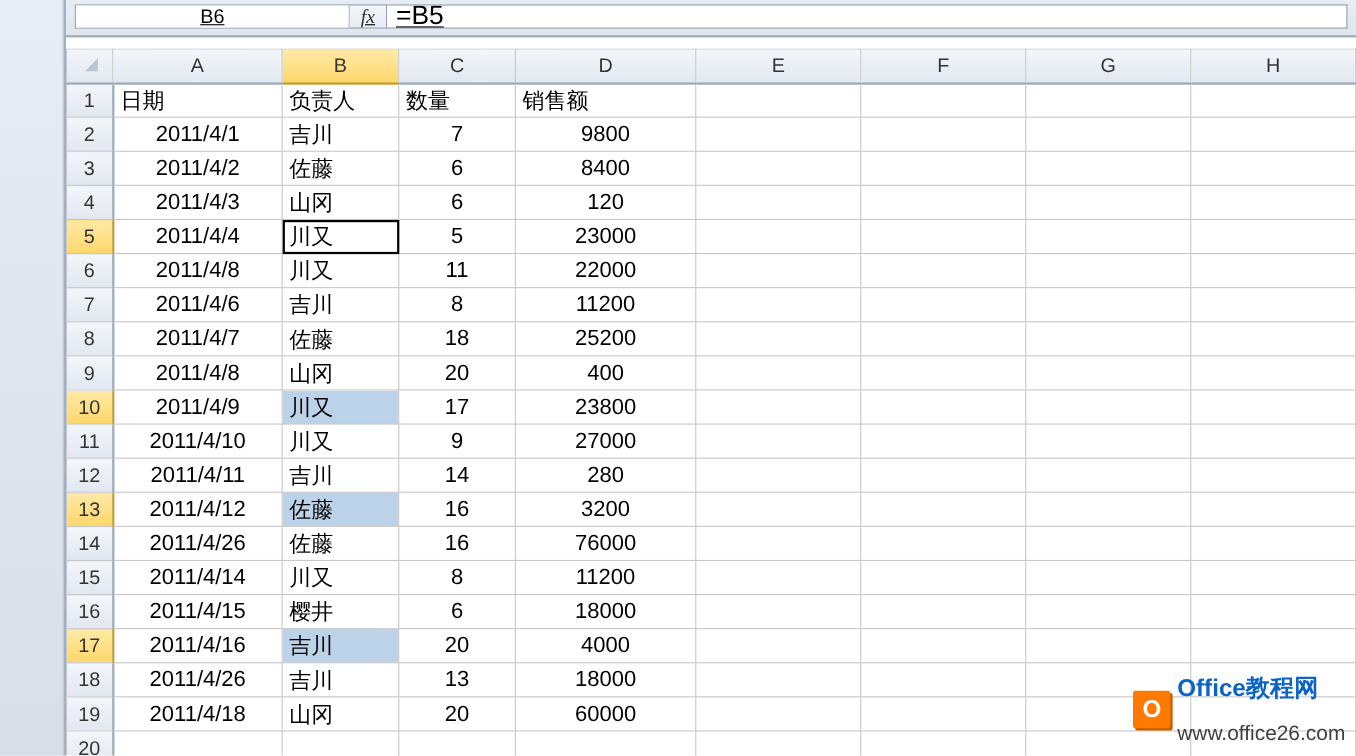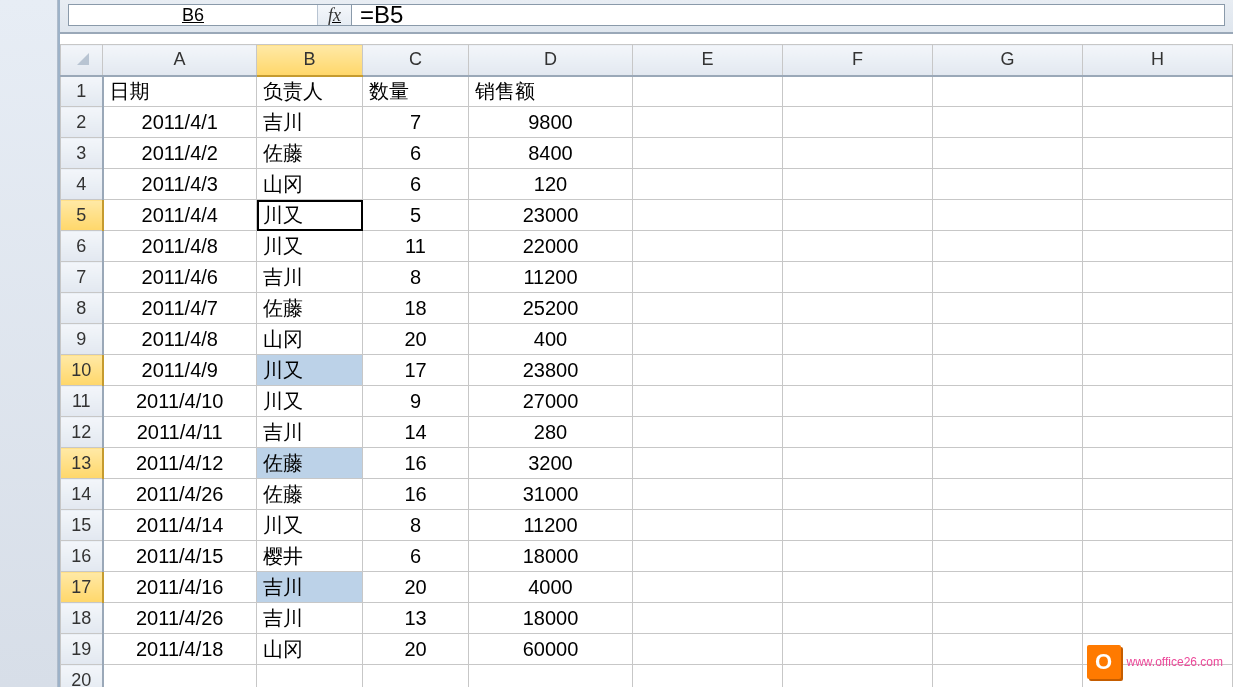--- a/index.html
+++ b/index.html
@@ -163,21 +163,21 @@
   }
   .wm-icon {
     width:34px;height:34px;
     background:#ff7a00;
     display:flex;align-items:center;justify-content:center;
     color:#fff;font-weight:bold;font-size:22px;
     border-radius:2px;
     box-shadow:2px 2px 0 #c55d00;
   }
   .wm-text .t1 { color:#0a64c8; font-weight:bold; font-size:22px; }
-  .wm-text .t2 { color:#ec4899; font-size:12px; }
+  .wm-text .t2 { color:#404040; font-size:19px;margin-top:16px; }
   
   .left-gutter {
     position:absolute;
     left:0; top:0; bottom:0;
     width:58px;
     background:linear-gradient(#e7edf5,#d7dee8);
     border-right:1px solid #b0bccb;
   }
 </style>
 </head>
@@ -393,21 +393,21 @@
             <td class="cell-left"></td>
             <td class="cell-left"></td>
             <td class="cell-left"></td>
             <td class="cell-left"></td>
           </tr>
           <tr>
             <th class="rowhdr">14</th>
             <td class="cell-right">2011/4/26</td>
             <td class="cell-left">佐藤</td>
             <td class="cell-right">16</td>
-            <td class="cell-right">31000</td>
+            <td class="cell-right">76000</td>
             <td class="cell-left"></td>
             <td class="cell-left"></td>
             <td class="cell-left"></td>
             <td class="cell-left"></td>
             <td class="cell-left"></td>
           </tr>
           <tr>
             <th class="rowhdr">15</th>
             <td class="cell-right">2011/4/14</td>
             <td class="cell-left">川又</td>
@@ -479,17 +479,18 @@
             <td class="cell-left"></td>
             <td class="cell-left"></td>
           </tr>
         </tbody>
     </table>
   </div>
 
   <div class="watermark">
     <div class="wm-icon">O</div>
     <div class="wm-text">
+      <div class="t1">Office教程网</div>
       <div class="t2">www.office26.com</div>
     </div>
   </div>
 
 </div>
 
 </body></html>

